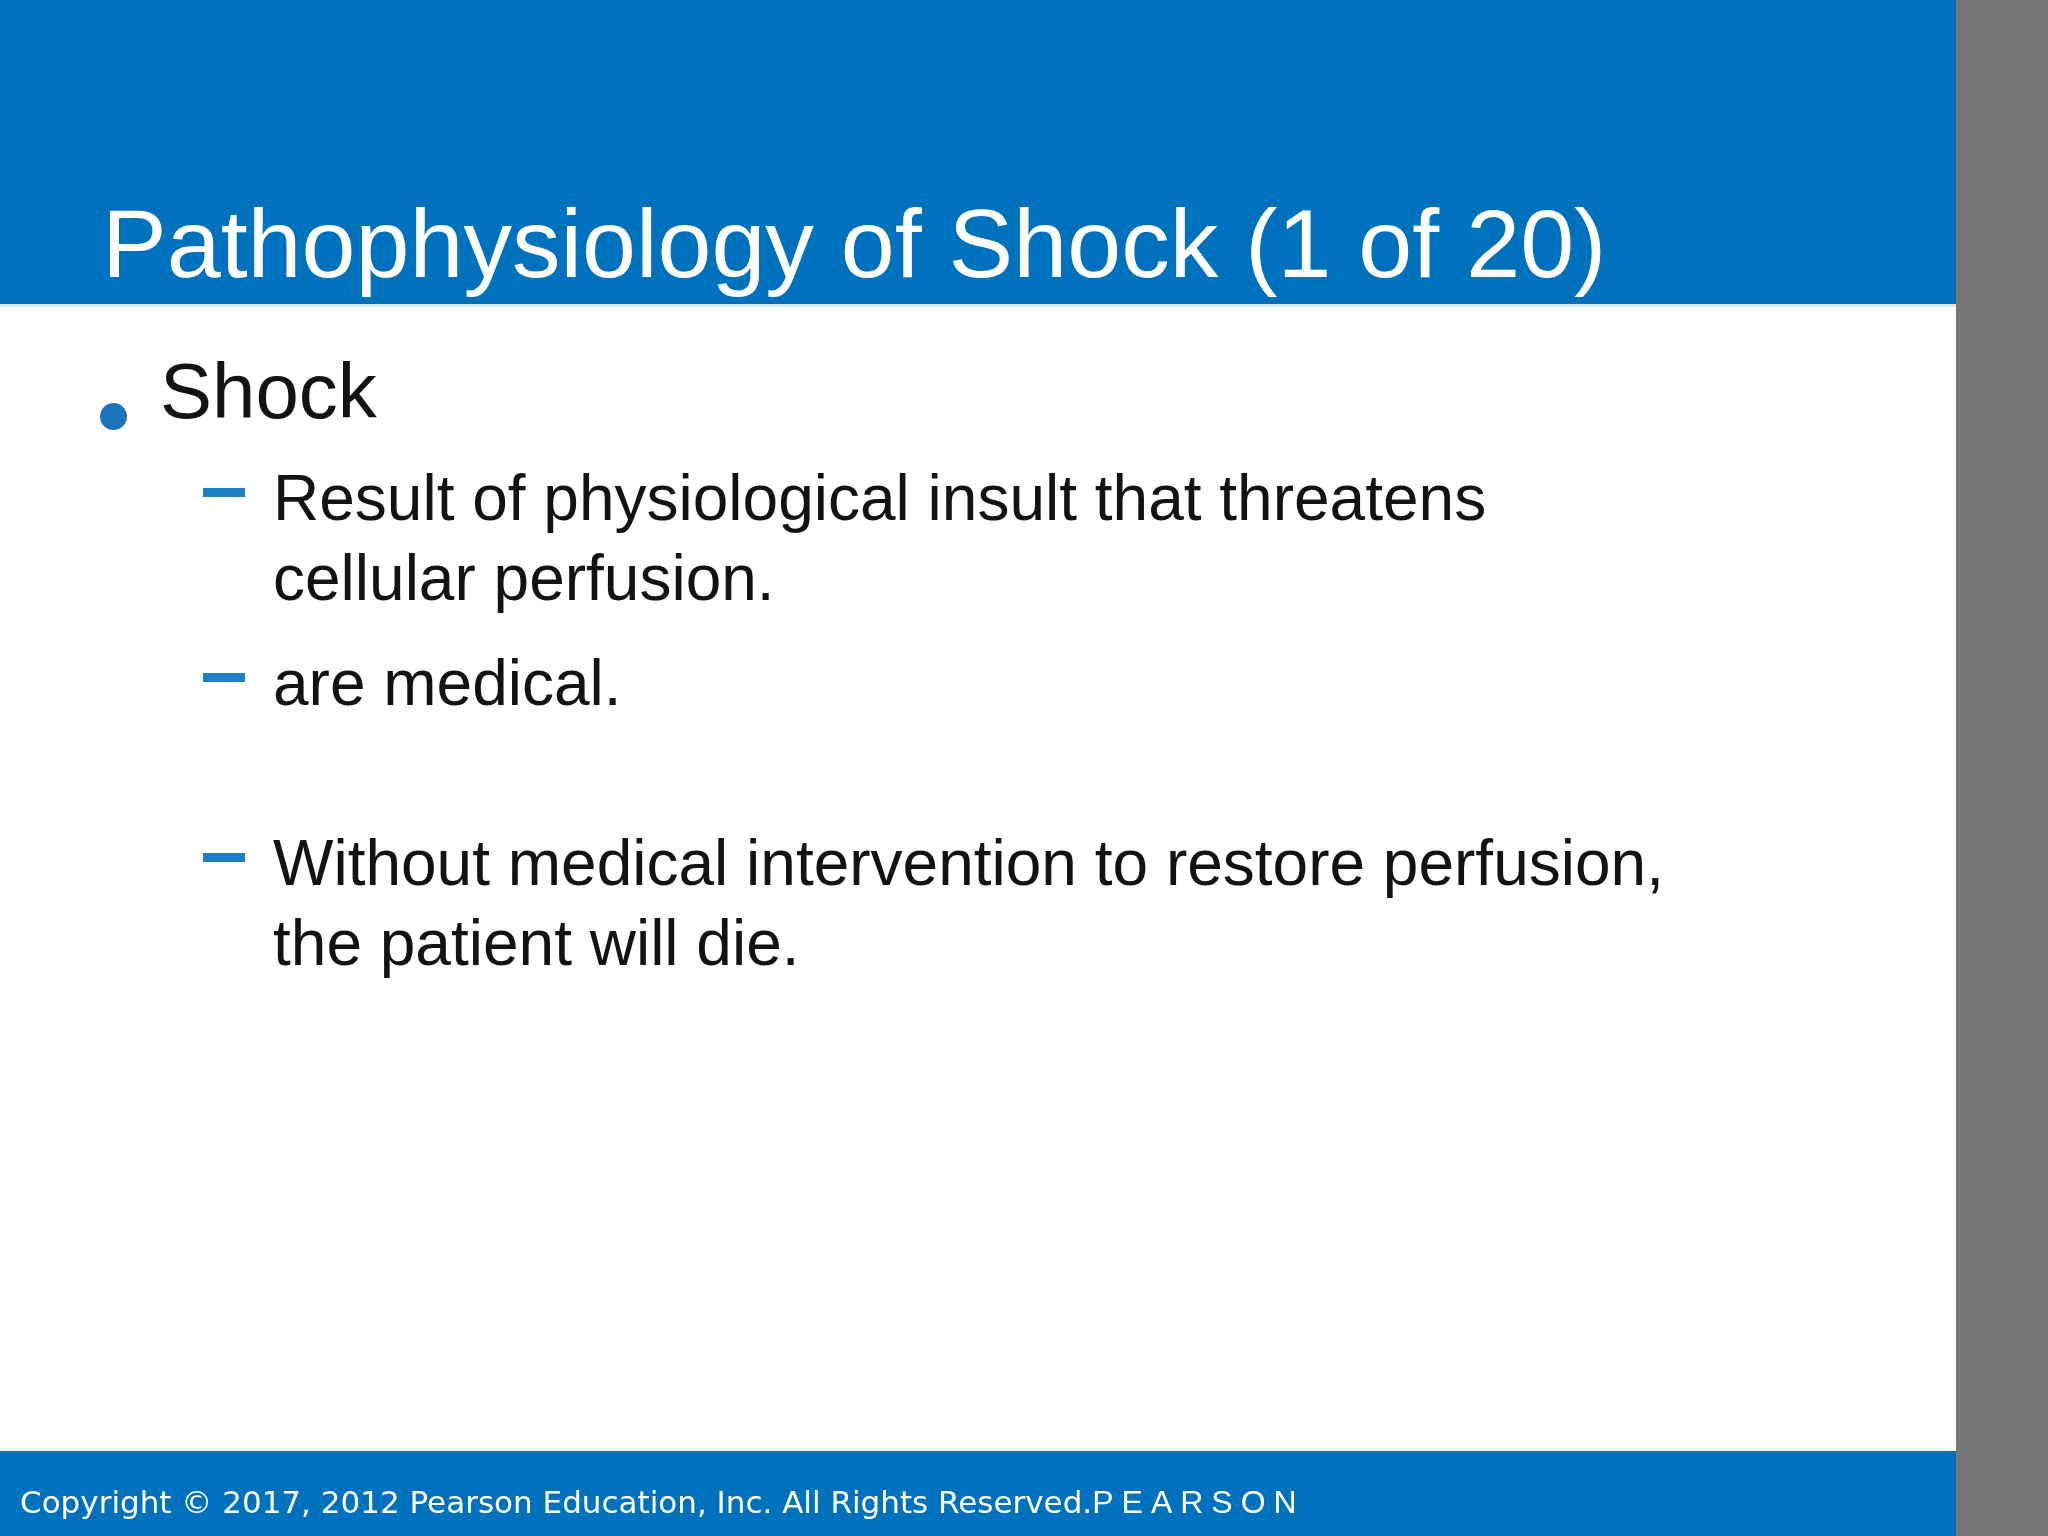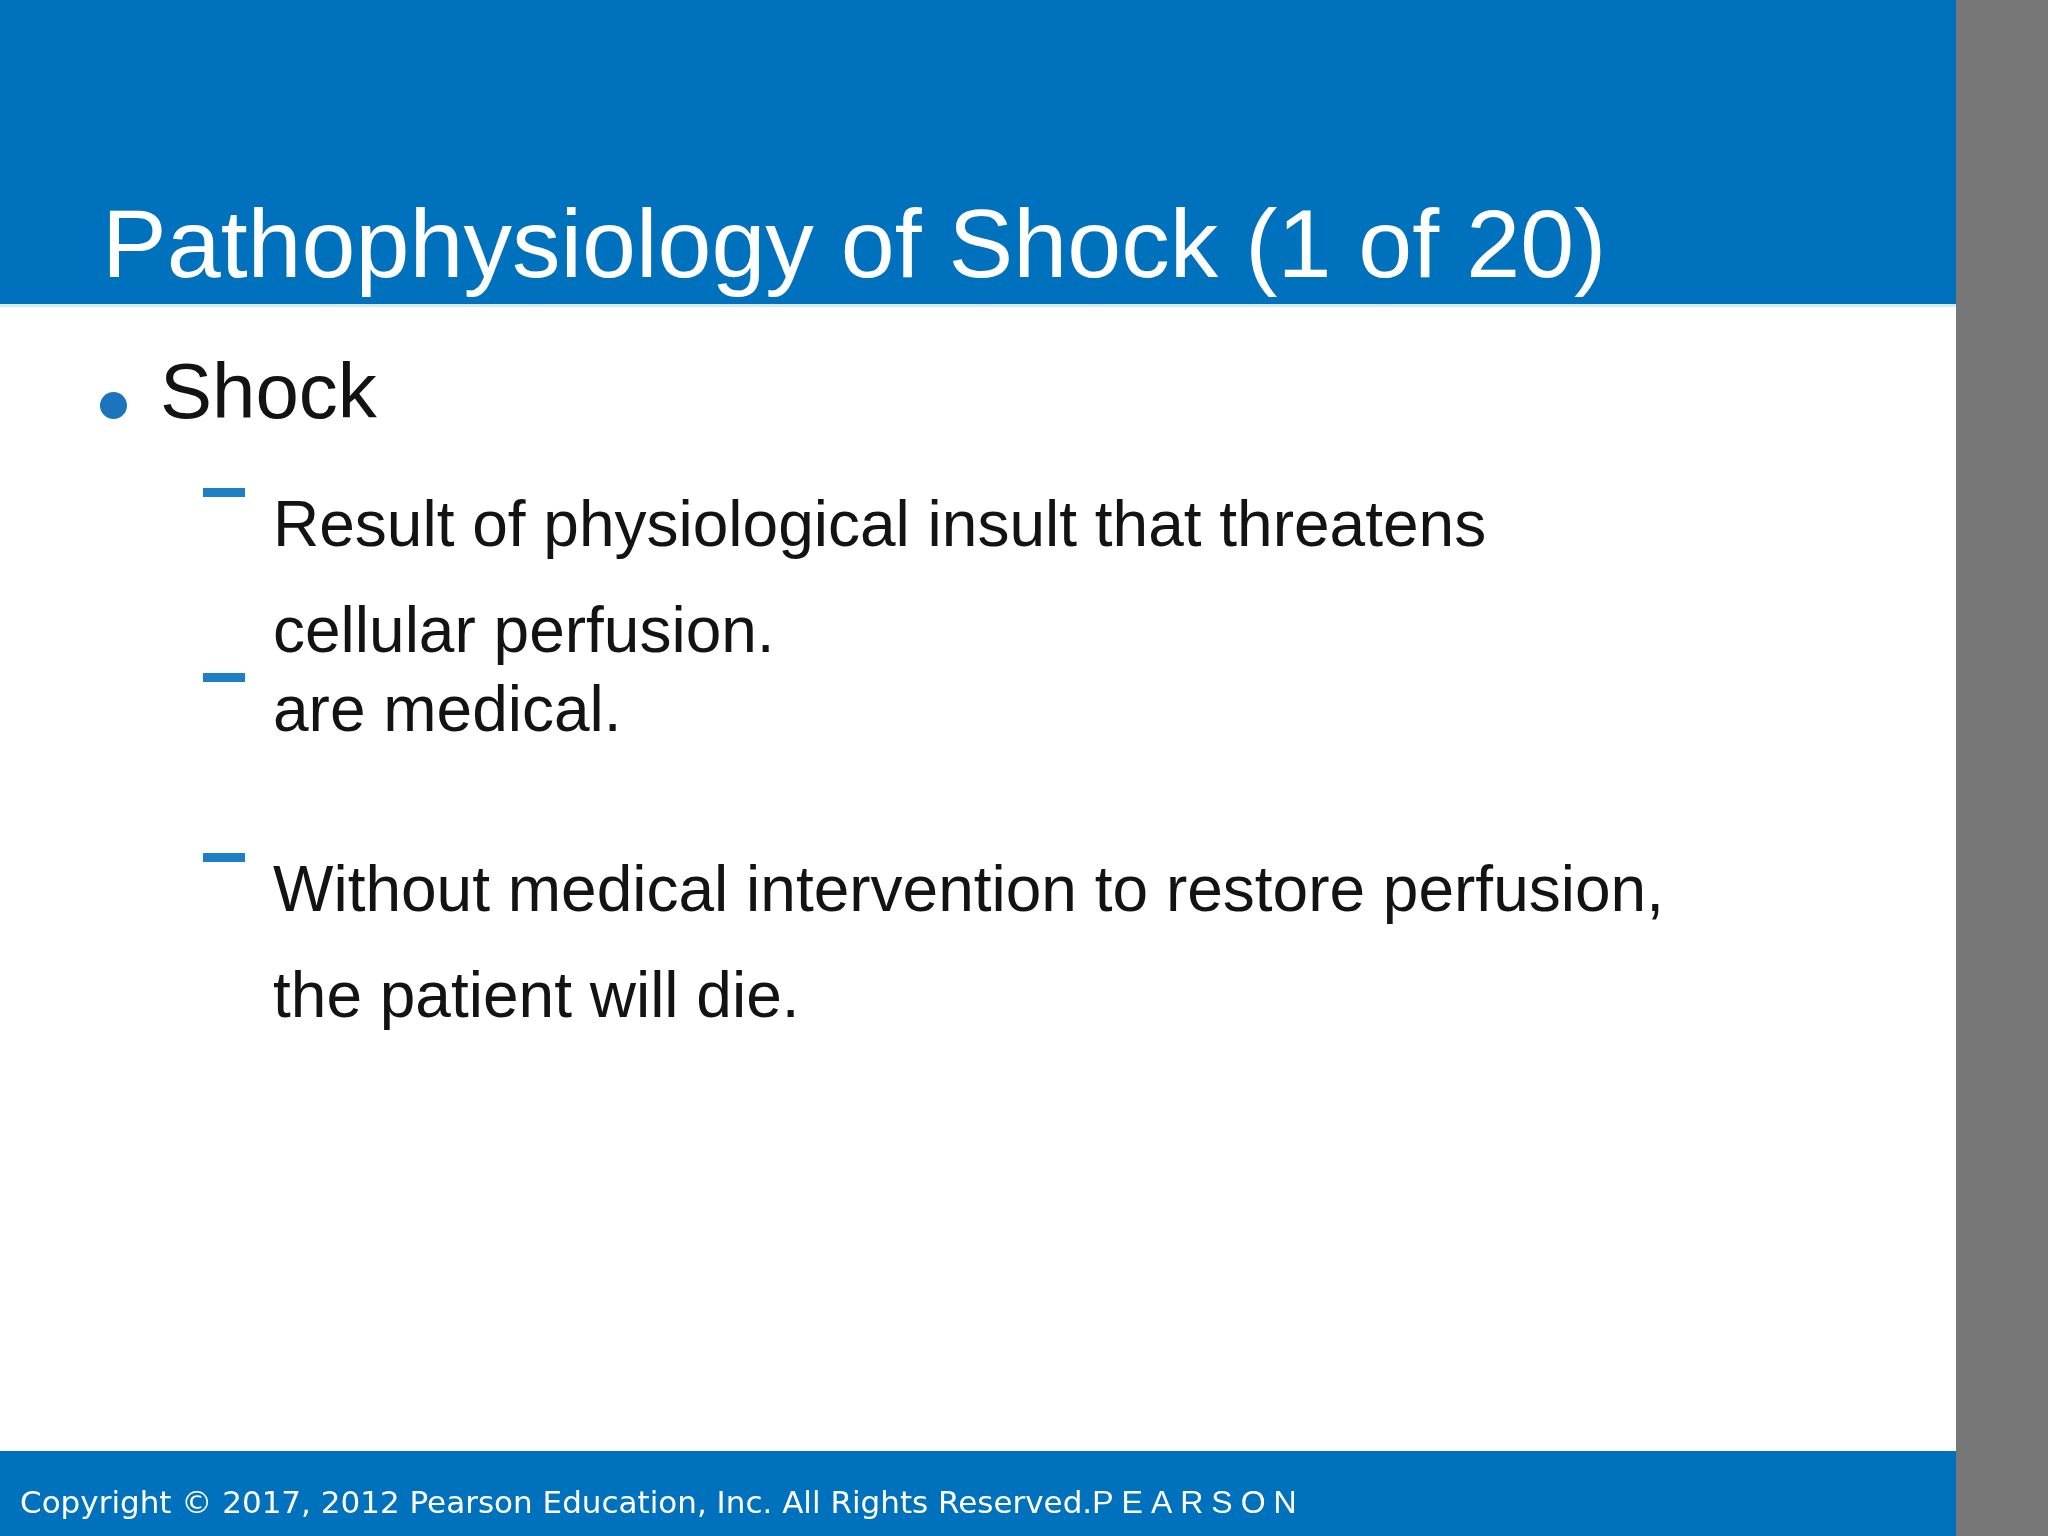--- a/index.html
+++ b/index.html
@@ -27,21 +27,21 @@
   .title{
     position:absolute;left:102px;top:195px;
     font-size:97px;line-height:97px;
     color:var(--title);
     white-space:nowrap;
     letter-spacing:0;
   }
   
   .main-bullet{
     position:absolute;left:100px;top:352px;
-    display:flex;align-items:center;
+    display:flex;align-items:flex-end;
   }
   .dot{
     width:27px;height:27px;border-radius:50%;
     background:var(--dot);
     margin-top:28px;margin-right:33px;
     flex:0 0 auto;
   }
   .main-bullet-label{
     font-size:78px;line-height:78px;color:var(--text);
     white-space:nowrap;
@@ -54,21 +54,21 @@
   .sb2{top:643px;}
   .sb3{top:823px;}
   .dash{
     width:42px;height:9px;background:var(--dash);
     margin-top:30px;margin-right:28px;
     flex:0 0 auto;
   }
   .sub-text{
     font-size:64px;line-height:80px;color:var(--text);
   }
-  .sub-text .l{display:block;white-space:nowrap;margin-top:26px;}
+  .sub-text .l{display:block;white-space:nowrap;}
   
   .footer{
     position:absolute;left:0;top:1440px;width:2048px;height:96px;
     background:var(--band);
     display:flex;align-items:center;
     box-sizing:border-box;
     padding:6px 46px 0 20px;
     margin-top:11px;
   }
   .copyright{

